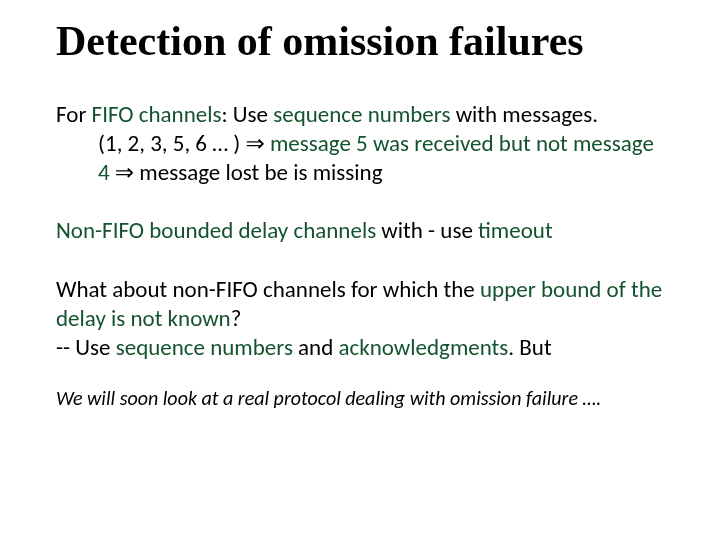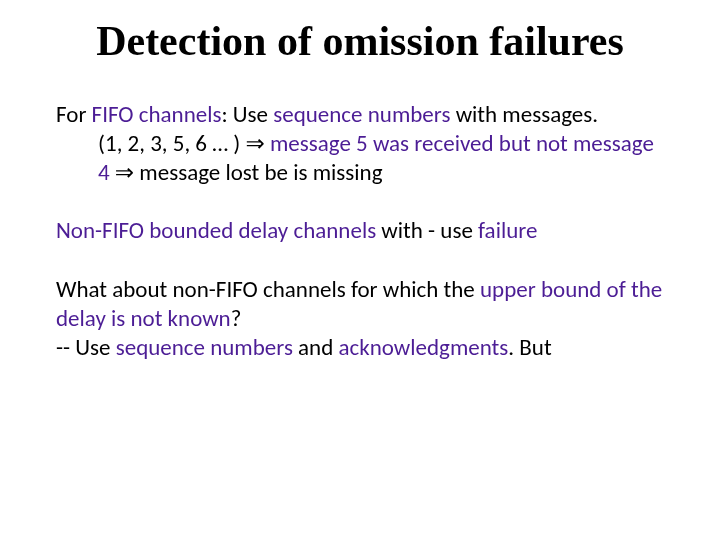--- a/index.html
+++ b/index.html
@@ -15,32 +15,32 @@
   .slide {
     box-sizing: border-box;
     width: 720px;
     height: 540px;
     padding: 18px 56px 0 56px;
   }
   .title {
     font-family: "Times New Roman", Times, serif;
     font-weight: 700;
     font-size: 42px;
-    text-align: center;
+    text-align: left;
     margin: 0 0 36px 0;
     line-height: 1.1;
   }
   .para {
     font-size: 23px;
     line-height: 1.25;
     margin: 0 0 30px 0;
   }
   .para.tight { margin-bottom: 24px; }
   .indent { padding-left: 42px; display: block; }
-  .red { color: #4c1d95; }
+  .red { color: #14532d; }
   .footnote {
     font-style: italic;
     font-size: 20px;
     line-height: 1.3;
     margin-top: 8px;
   }
 </style>
 </head>
 <body>
 
@@ -49,22 +49,23 @@
   <h1 class="title">Detection of omission failures</h1>
 
   <p class="para">
     <span>For </span><span class="red">FIFO channels</span><span>: Use </span><span class="red">sequence numbers</span><span> with messages.</span>
     <span class="indent">
       <span>(1, 2, 3, 5, 6 … ) ⇒ </span><span class="red">message 5 was received but not message 4</span><span>  ⇒ message lost be is missing</span>
     </span>
   </p>
 
   <p class="para">
-    <span class="red">Non-FIFO bounded delay channels</span><span> with - use </span><span class="red">failure</span><br>
+    <span class="red">Non-FIFO bounded delay channels</span><span> with - use </span><span class="red">timeout</span><br>
   </p>
 
   <p class="para tight">
     <span>What about non-FIFO channels for which the </span><span class="red">upper bound of the delay is not known</span><span>?</span><br>
     <span>-- Use </span><span class="red">sequence numbers</span><span> and </span><span class="red">acknowledgments</span><span>. But</span>
   </p>
 
+  <p class="footnote">We will soon look at a real protocol dealing with omission failure ….</p>
 
 </div>
 
 </body></html>

